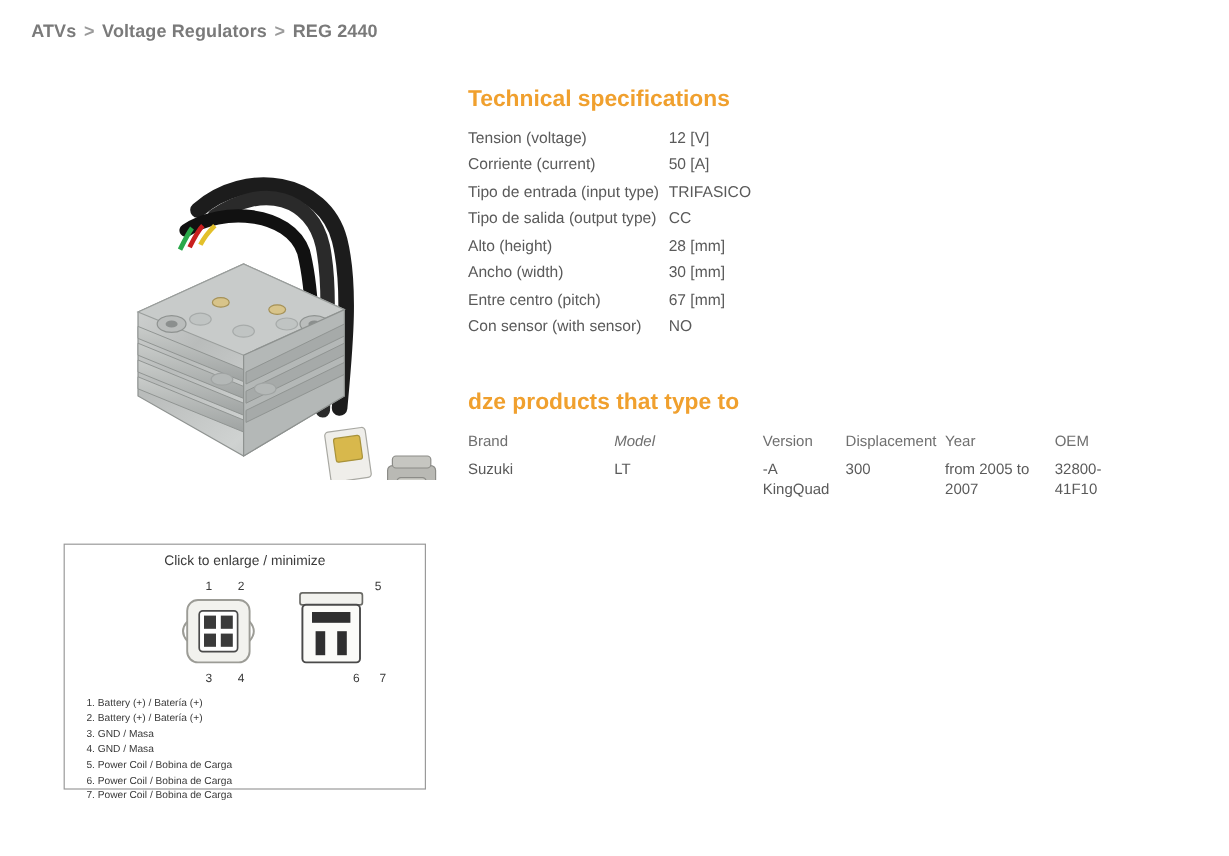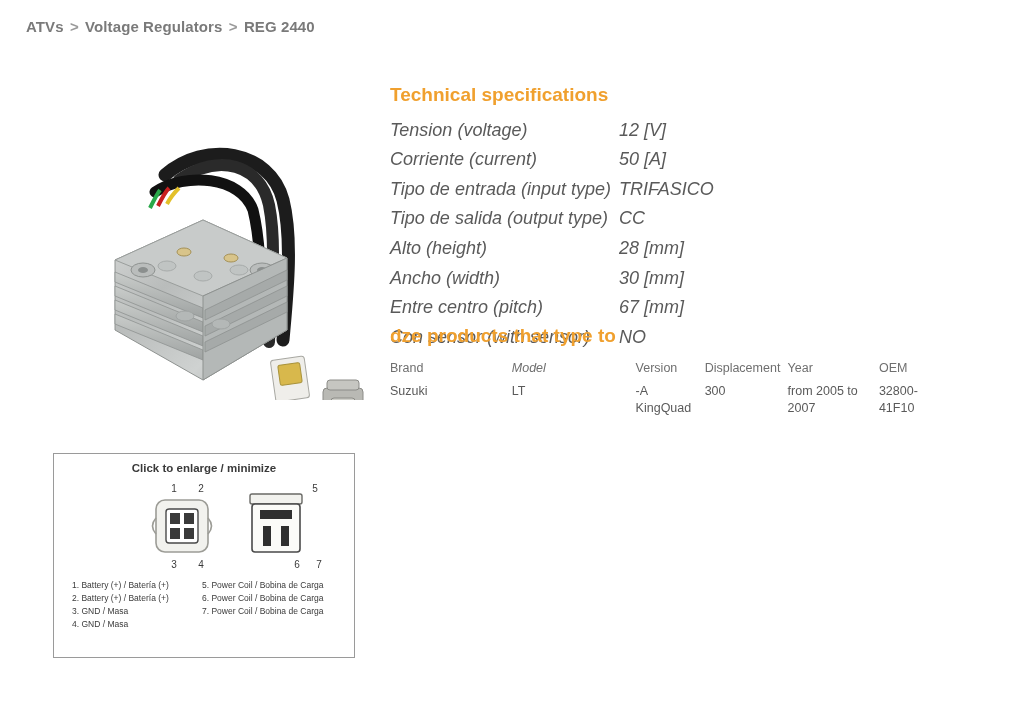--- a/index.html
+++ b/index.html
@@ -45,35 +45,34 @@
     top: 80px;
     width: 310px;
     height: 320px;
   }
   .reg-svg { display: block; }
 
   
   .tech-block {
     position: absolute;
     left: 390px;
-    top: 84px;
+    top: 72px;
     width: 300px;
   }
   .section-title {
     font-size: 19px;
     font-weight: bold;
     color: #f0a02e;
     margin: 0 0 10px 0;
     line-height: 1.15;
   }
   table.spec {
     border-collapse: collapse;
-    font-size: 18px;
+    font-size: 13px;
     color: #5a5a5a;
-    font-style: italic;
   }
   table.spec td {
     padding: 2px 0;
     vertical-align: top;
     line-height: 1.42;
     white-space: nowrap;
   }
   table.spec td.label { padding-right: 8px; }
   table.spec td.value { color: #5a5a5a; }
 
@@ -127,37 +126,38 @@
     left: 53px;
     top: 453px;
     width: 302px;
     height: 205px;
     border: 1px solid #9a9a9a;
     background: #ffffff;
   }
   .diagram-title {
     text-align: center;
     font-size: 11.5px;
-    font-weight: bold;
+    font-weight: normal;
     color: #3a3a3a;
     margin-top: 8px;
   }
   .diagram-svg-wrap {
     position: relative;
     width: 100%;
     height: 104px;
     margin-top: 4px;
   }
   .legend {
     position: absolute;
     left: 0;
     top: 125px;
     width: 100%;
     display: flex;
     padding-left: 18px;
+    flex-direction: column;
   }
   .legend-col {
     font-size: 8.5px;
     color: #3a3a3a;
     line-height: 1.52;
   }
   .legend-col.left { width: 130px; }
   .legend-col.right { width: 150px; }
 </style>
 </head>

